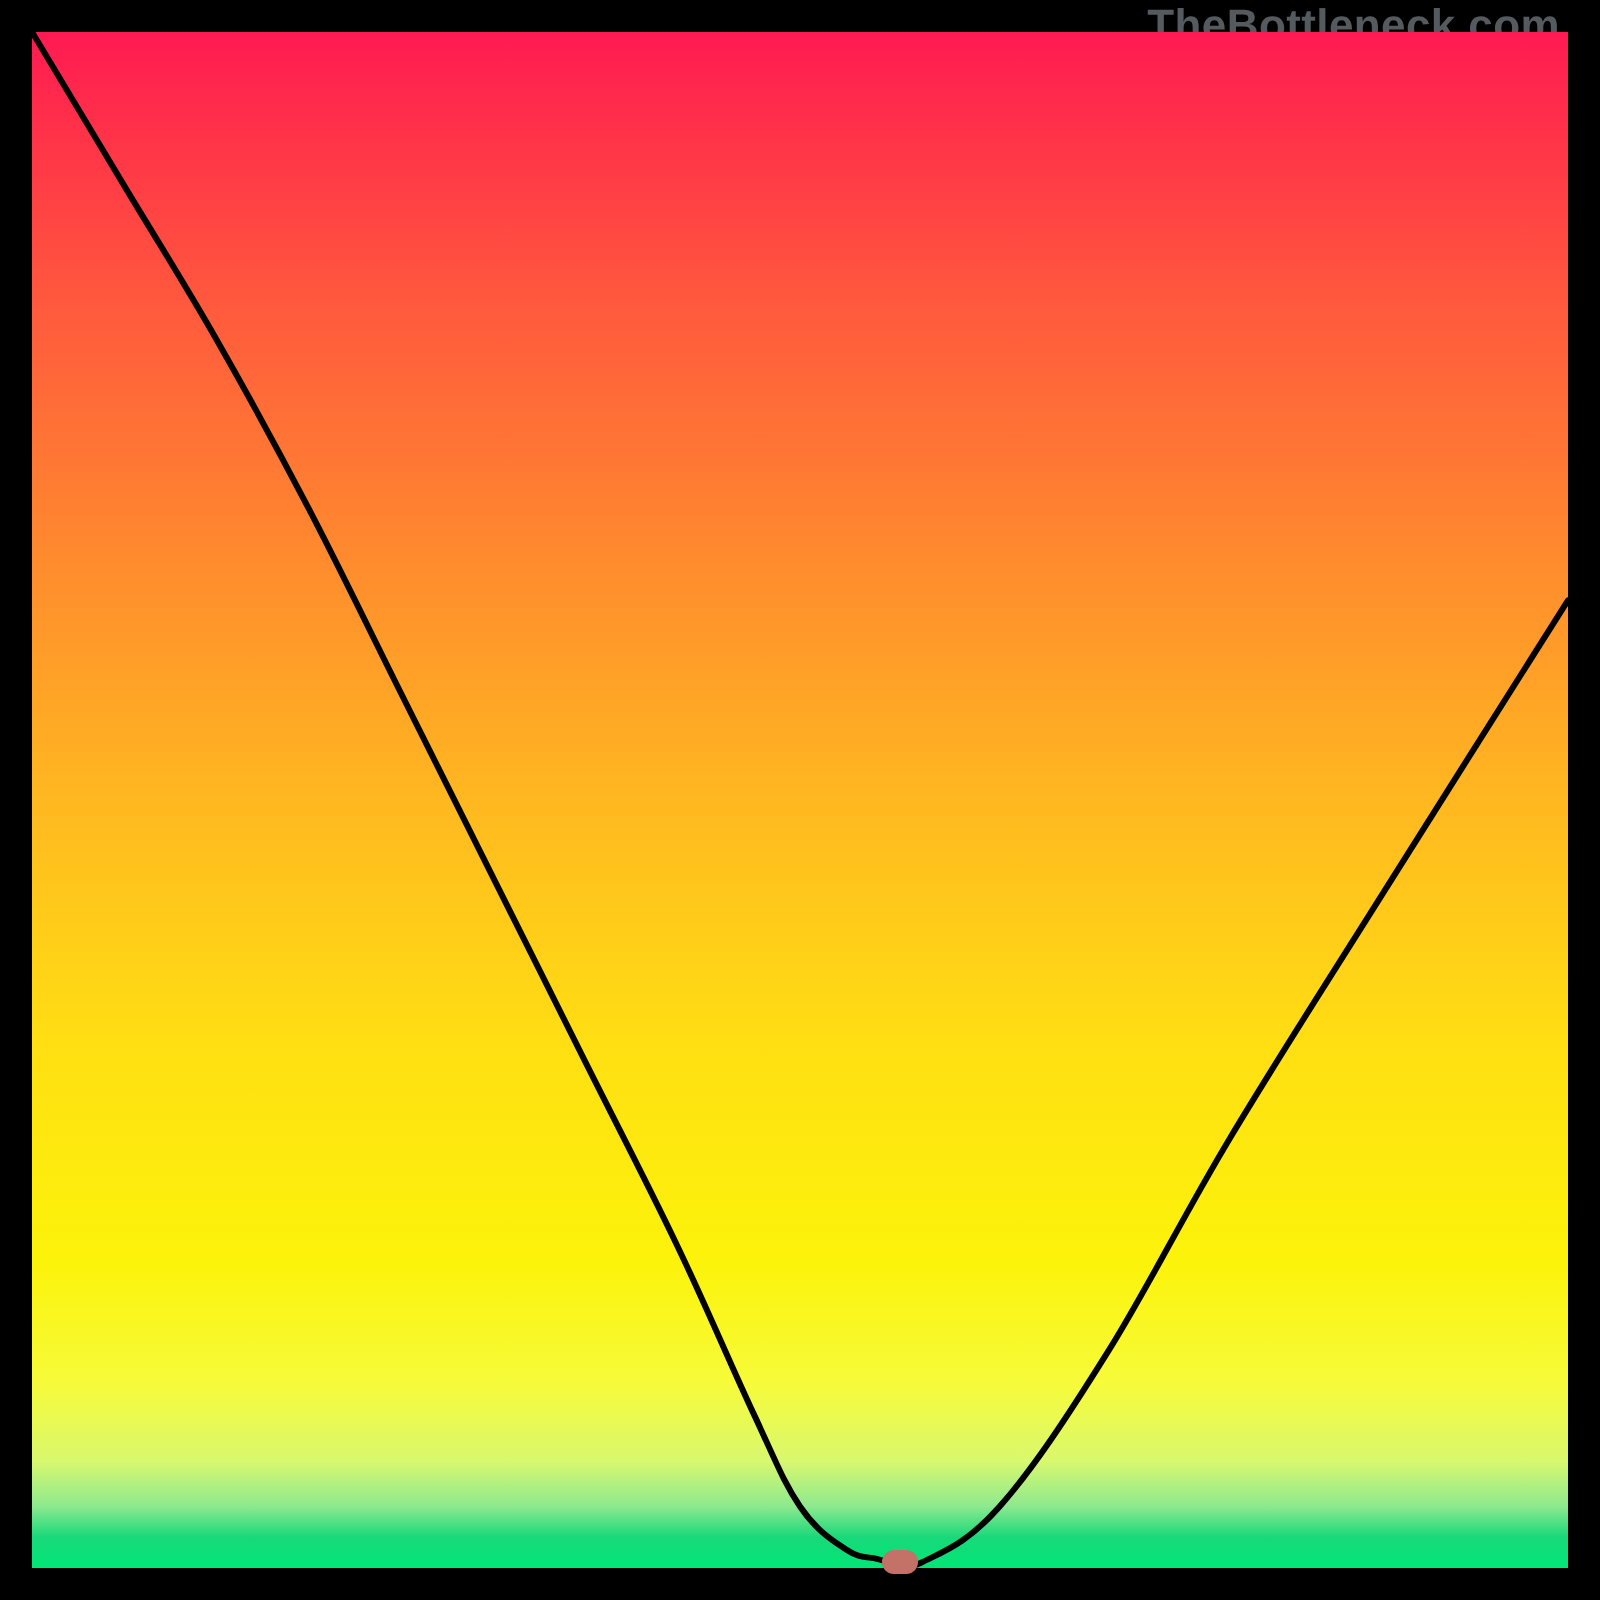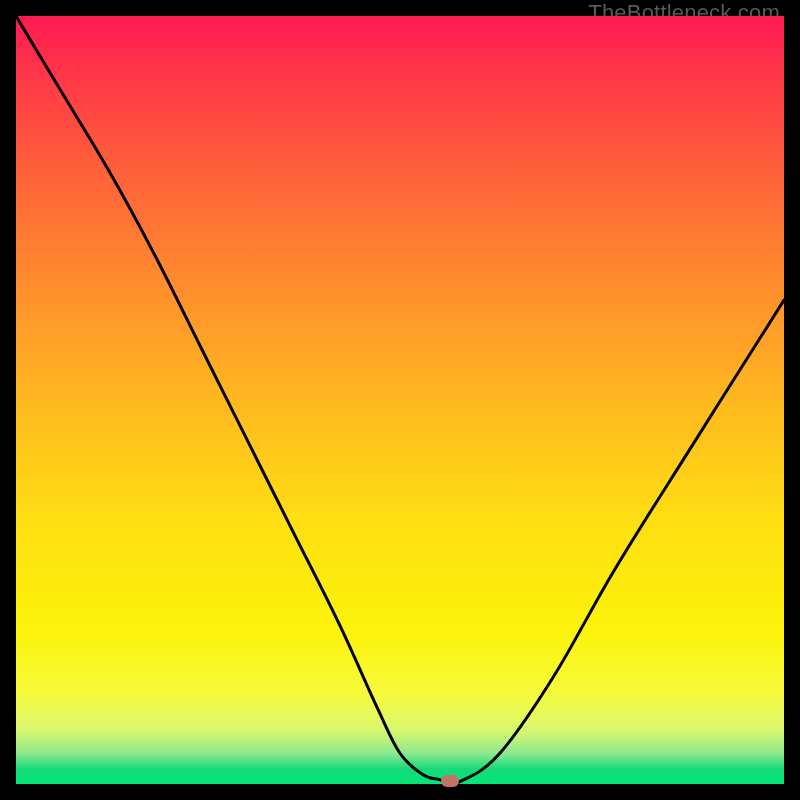--- a/index.html
+++ b/index.html
@@ -39,21 +39,21 @@
       #18d97a 98%,
       #00e676 100%
     );
   }
   .watermark {
     position: absolute;
     top: 0px;
     right: 20px;
     color: #555a5f;
     font-size: 22px;
-    font-weight: 400;
+    font-weight: 700;
     letter-spacing: 0.2px;
     user-select: none;
   }
   svg.curve {
     position: absolute;
     left: 0;
     top: 0;
     width: 768px;
     height: 768px;
   }

